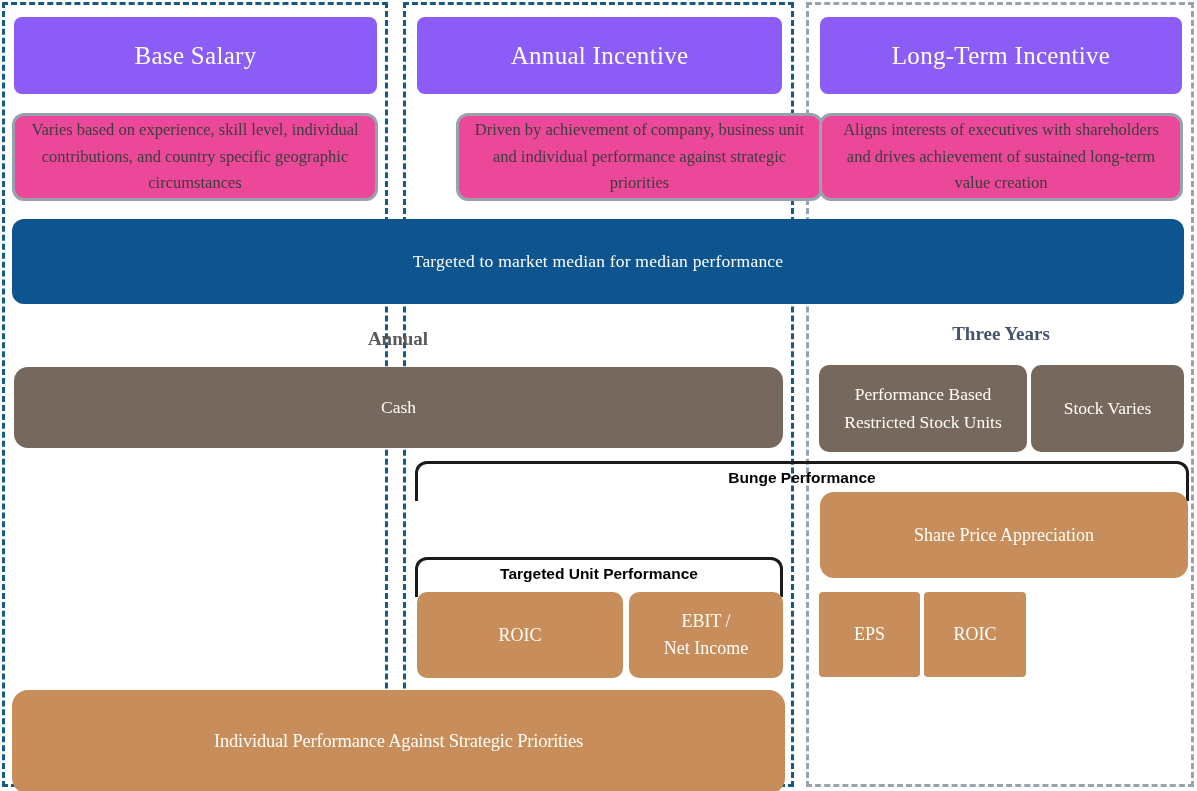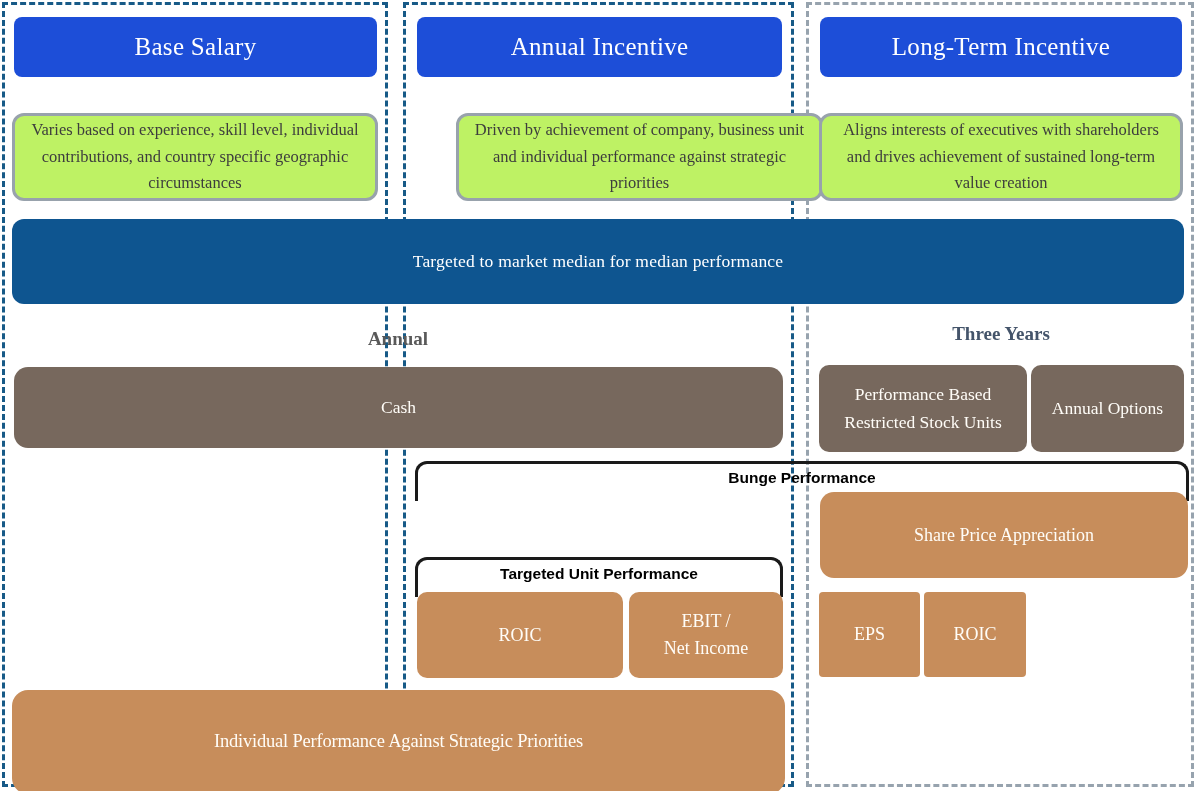--- a/index.html
+++ b/index.html
@@ -3,27 +3,27 @@
 <meta charset="utf-8">
 <style>
   html,body{margin:0;padding:0;background:#ffffff;}
   #canvas{
     position:relative;width:1197px;height:791px;background:#ffffff;
     font-family:"Liberation Serif","DejaVu Serif",serif;overflow:hidden;
   }
   .panel{position:absolute;box-sizing:border-box;border:3px dashed #175a87;background:transparent;}
   .panel.gray{border-color:#97a3ae;}
   .hdr{
-    position:absolute;box-sizing:border-box;height:60px;border-radius:8px;
-    background:#1d4ed8;color:#ffffff;display:flex;align-items:center;justify-content:center;
+    position:absolute;box-sizing:border-box;height:77px;border-radius:8px;
+    background:#8b5cf6;color:#ffffff;display:flex;align-items:center;justify-content:center;
     font-size:25px;letter-spacing:.3px;
   }
   .desc{
     position:absolute;box-sizing:border-box;height:88px;border:3px solid #98a2ac;border-radius:12px;
-    background:#bef264;color:#3d3d3d;display:flex;align-items:center;justify-content:center;
+    background:#ec4899;color:#3d3d3d;display:flex;align-items:center;justify-content:center;
     text-align:center;font-size:16.5px;line-height:1.6;padding:0 14px;
   }
   .banner{
     position:absolute;left:12px;top:219px;width:1172px;height:85px;border-radius:12px;
     background:#0e5590;color:#ffffff;display:flex;align-items:center;justify-content:center;
     font-size:17.5px;letter-spacing:.2px;
   }
   .timeframe{
     position:absolute;font-weight:bold;font-size:19px;text-align:center;
   }
@@ -72,21 +72,21 @@
 
   <div class="bracket" style="left:415px;top:461px;width:774px;height:40px;">
     <div class="bracket-label">Bunge Performance</div>
   </div>
   <div class="bracket" style="left:415px;top:557px;width:368px;height:40px;">
     <div class="bracket-label">Targeted Unit Performance</div>
   </div>
 
   <div class="brown" style="left:14px;top:367px;width:769px;height:81px;border-radius:14px;">Cash</div>
   <div class="brown" style="left:819px;top:365px;width:208px;height:87px;border-radius:10px;padding:0 12px;">Performance Based Restricted Stock Units</div>
-  <div class="brown" style="left:1031px;top:365px;width:153px;height:87px;border-radius:10px;">Annual Options</div>
+  <div class="brown" style="left:1031px;top:365px;width:153px;height:87px;border-radius:10px;">Stock Varies</div>
 
   <div class="tan" style="left:820px;top:492px;width:368px;height:86px;border-radius:14px;">Share Price Appreciation</div>
 
   <div class="tan" style="left:417px;top:592px;width:206px;height:86px;border-radius:10px;">ROIC</div>
   <div class="tan preline" style="left:629px;top:592px;width:154px;height:86px;border-radius:10px;">EBIT /
 Net Income</div>
 
   <div class="tan" style="left:819px;top:592px;width:101px;height:85px;border-radius:4px;">EPS</div>
   <div class="tan" style="left:924px;top:592px;width:102px;height:85px;border-radius:4px;">ROIC</div>
 

